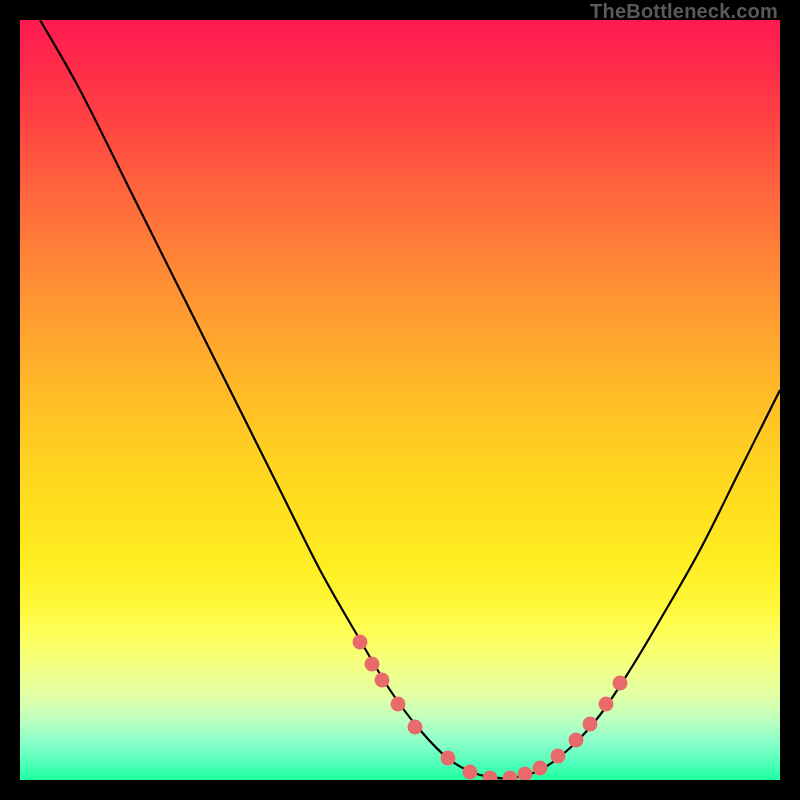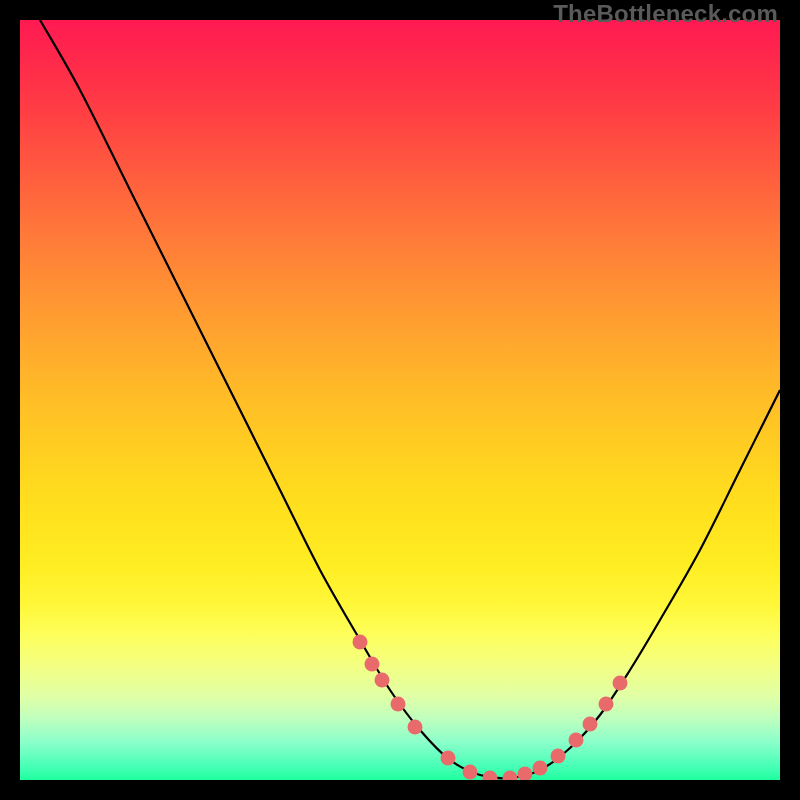--- a/index.html
+++ b/index.html
@@ -55,21 +55,21 @@
     top: 0;
     width: 760px;
     height: 760px;
     display: block;
   }
   .watermark {
     position: absolute;
     top: 0px;
     right: 22px;
     color: #5a5a5a;
-    font-size: 24px;
+    font-size: 20px;
     font-weight: bold;
     letter-spacing: 0.2px;
     user-select: none;
   }
 </style>
 </head>
 <body>
 
 <div class="frame">
   <div class="plot-area">

